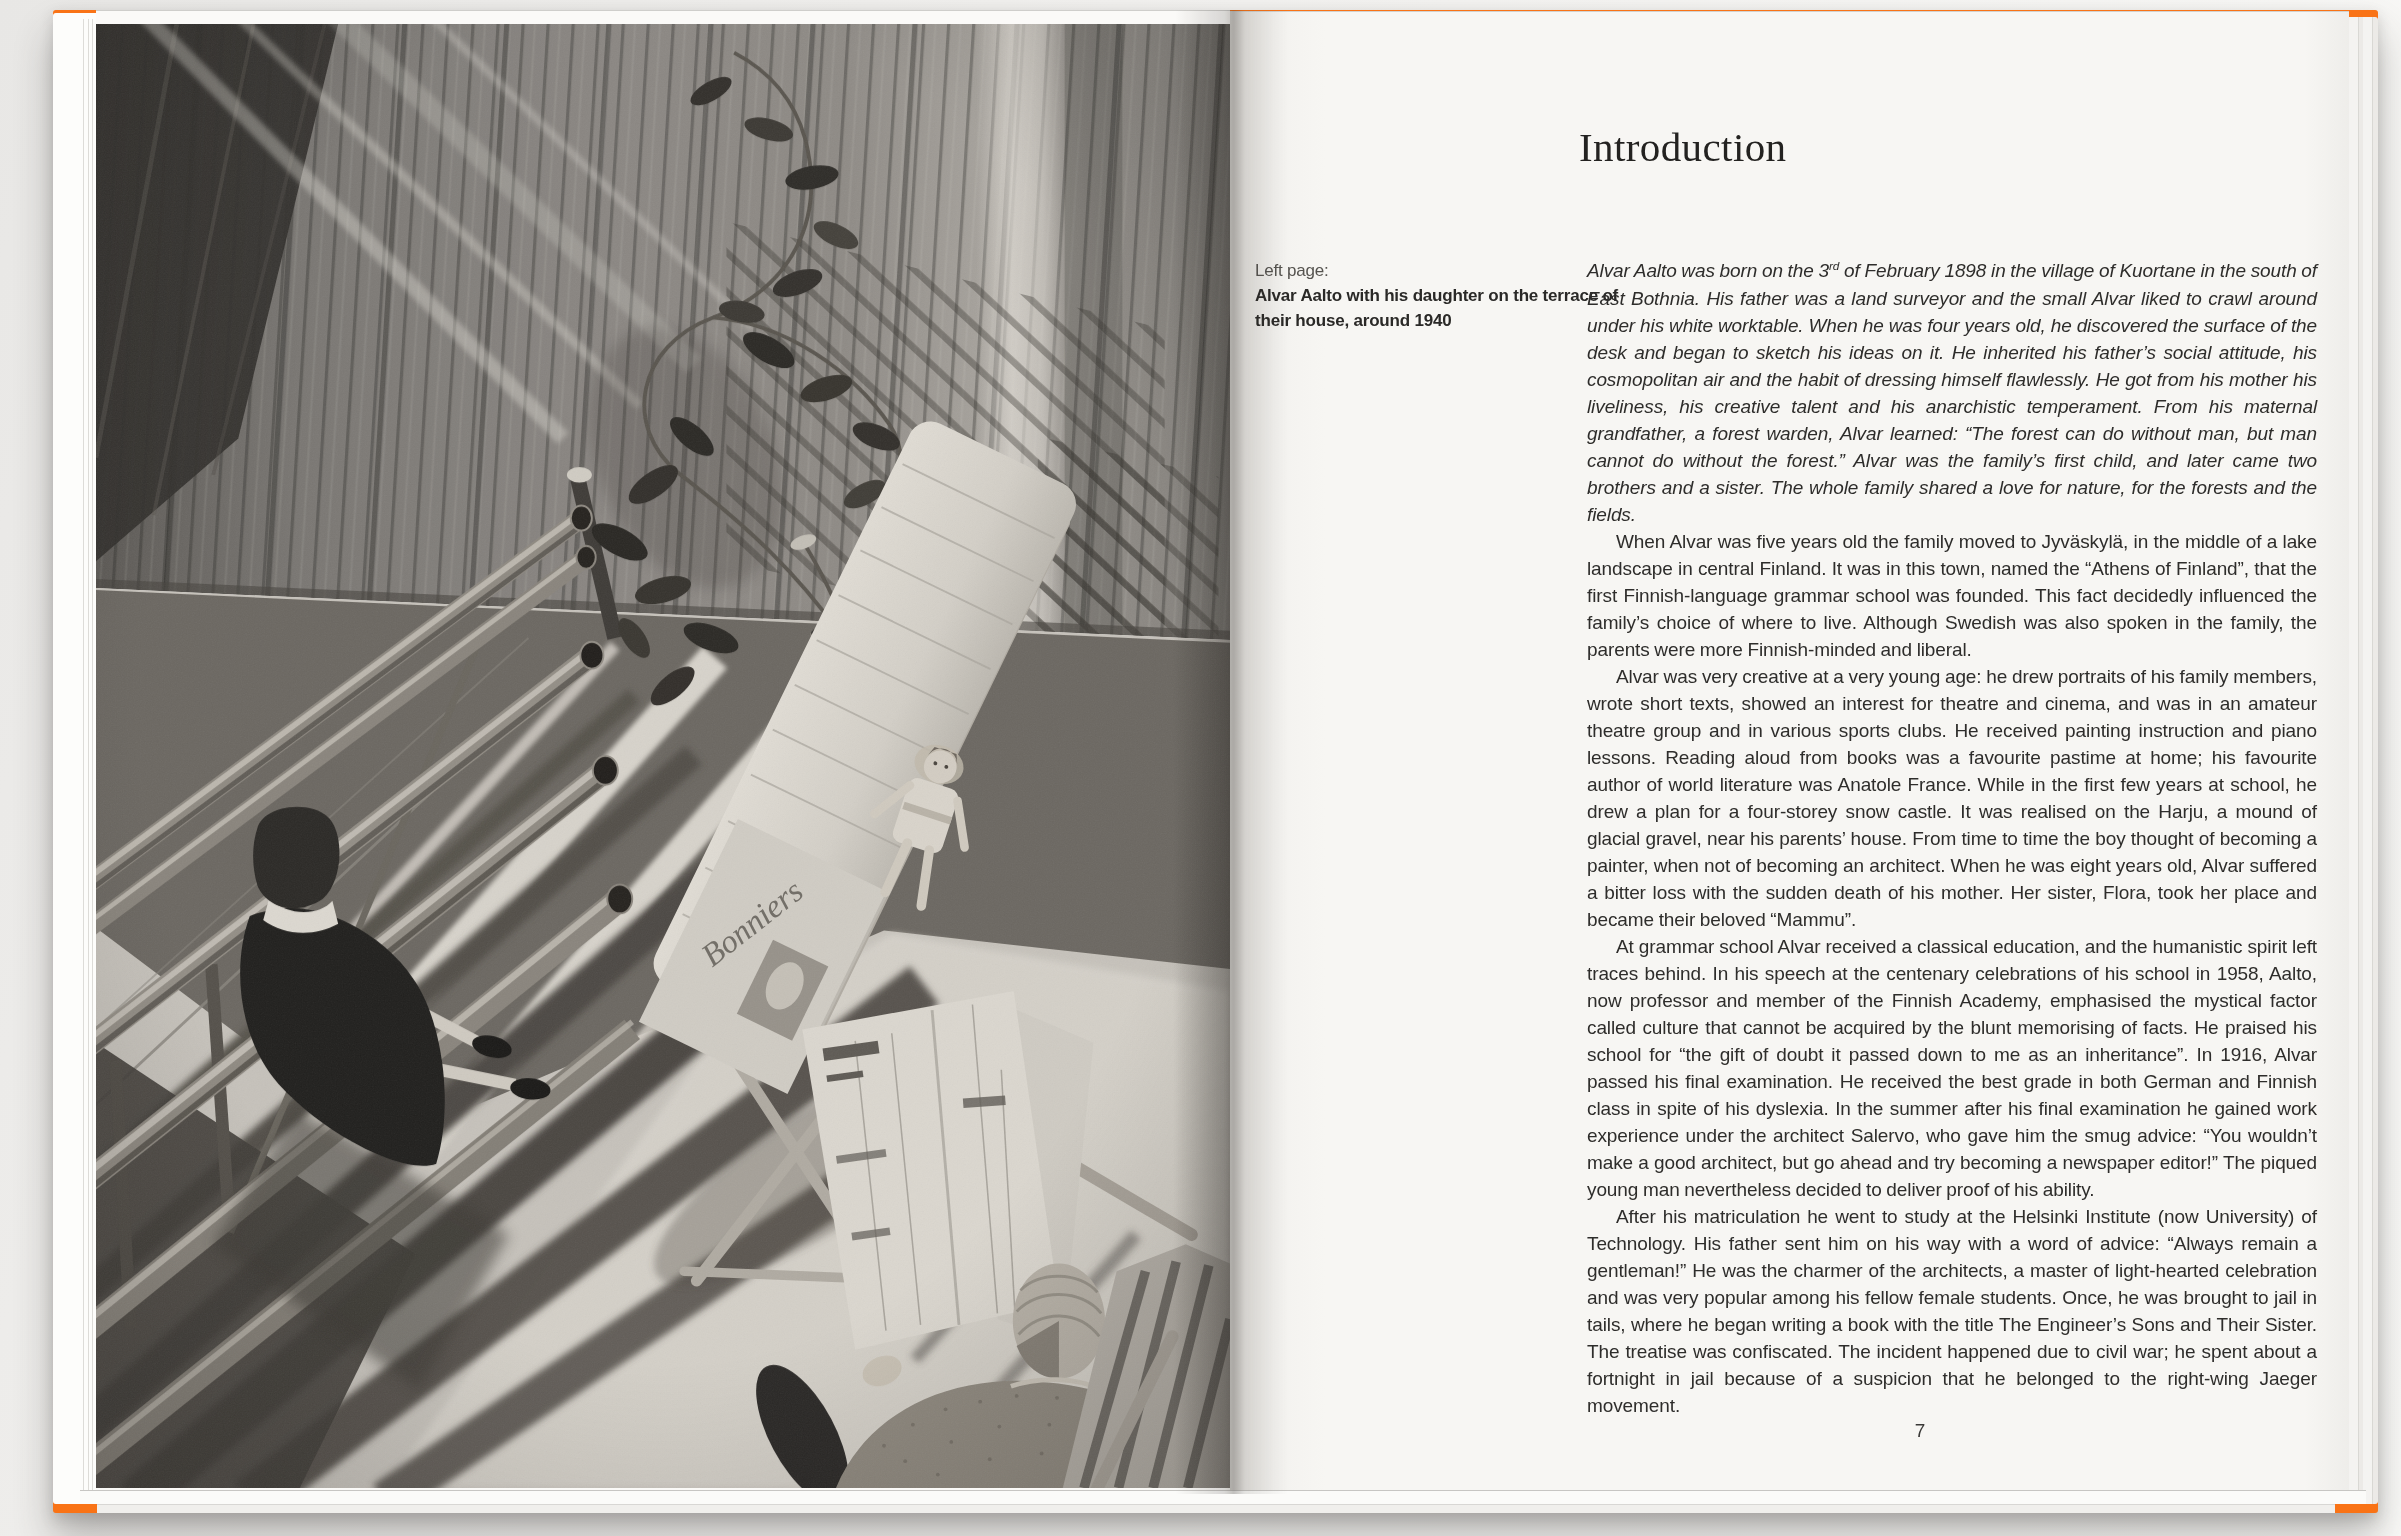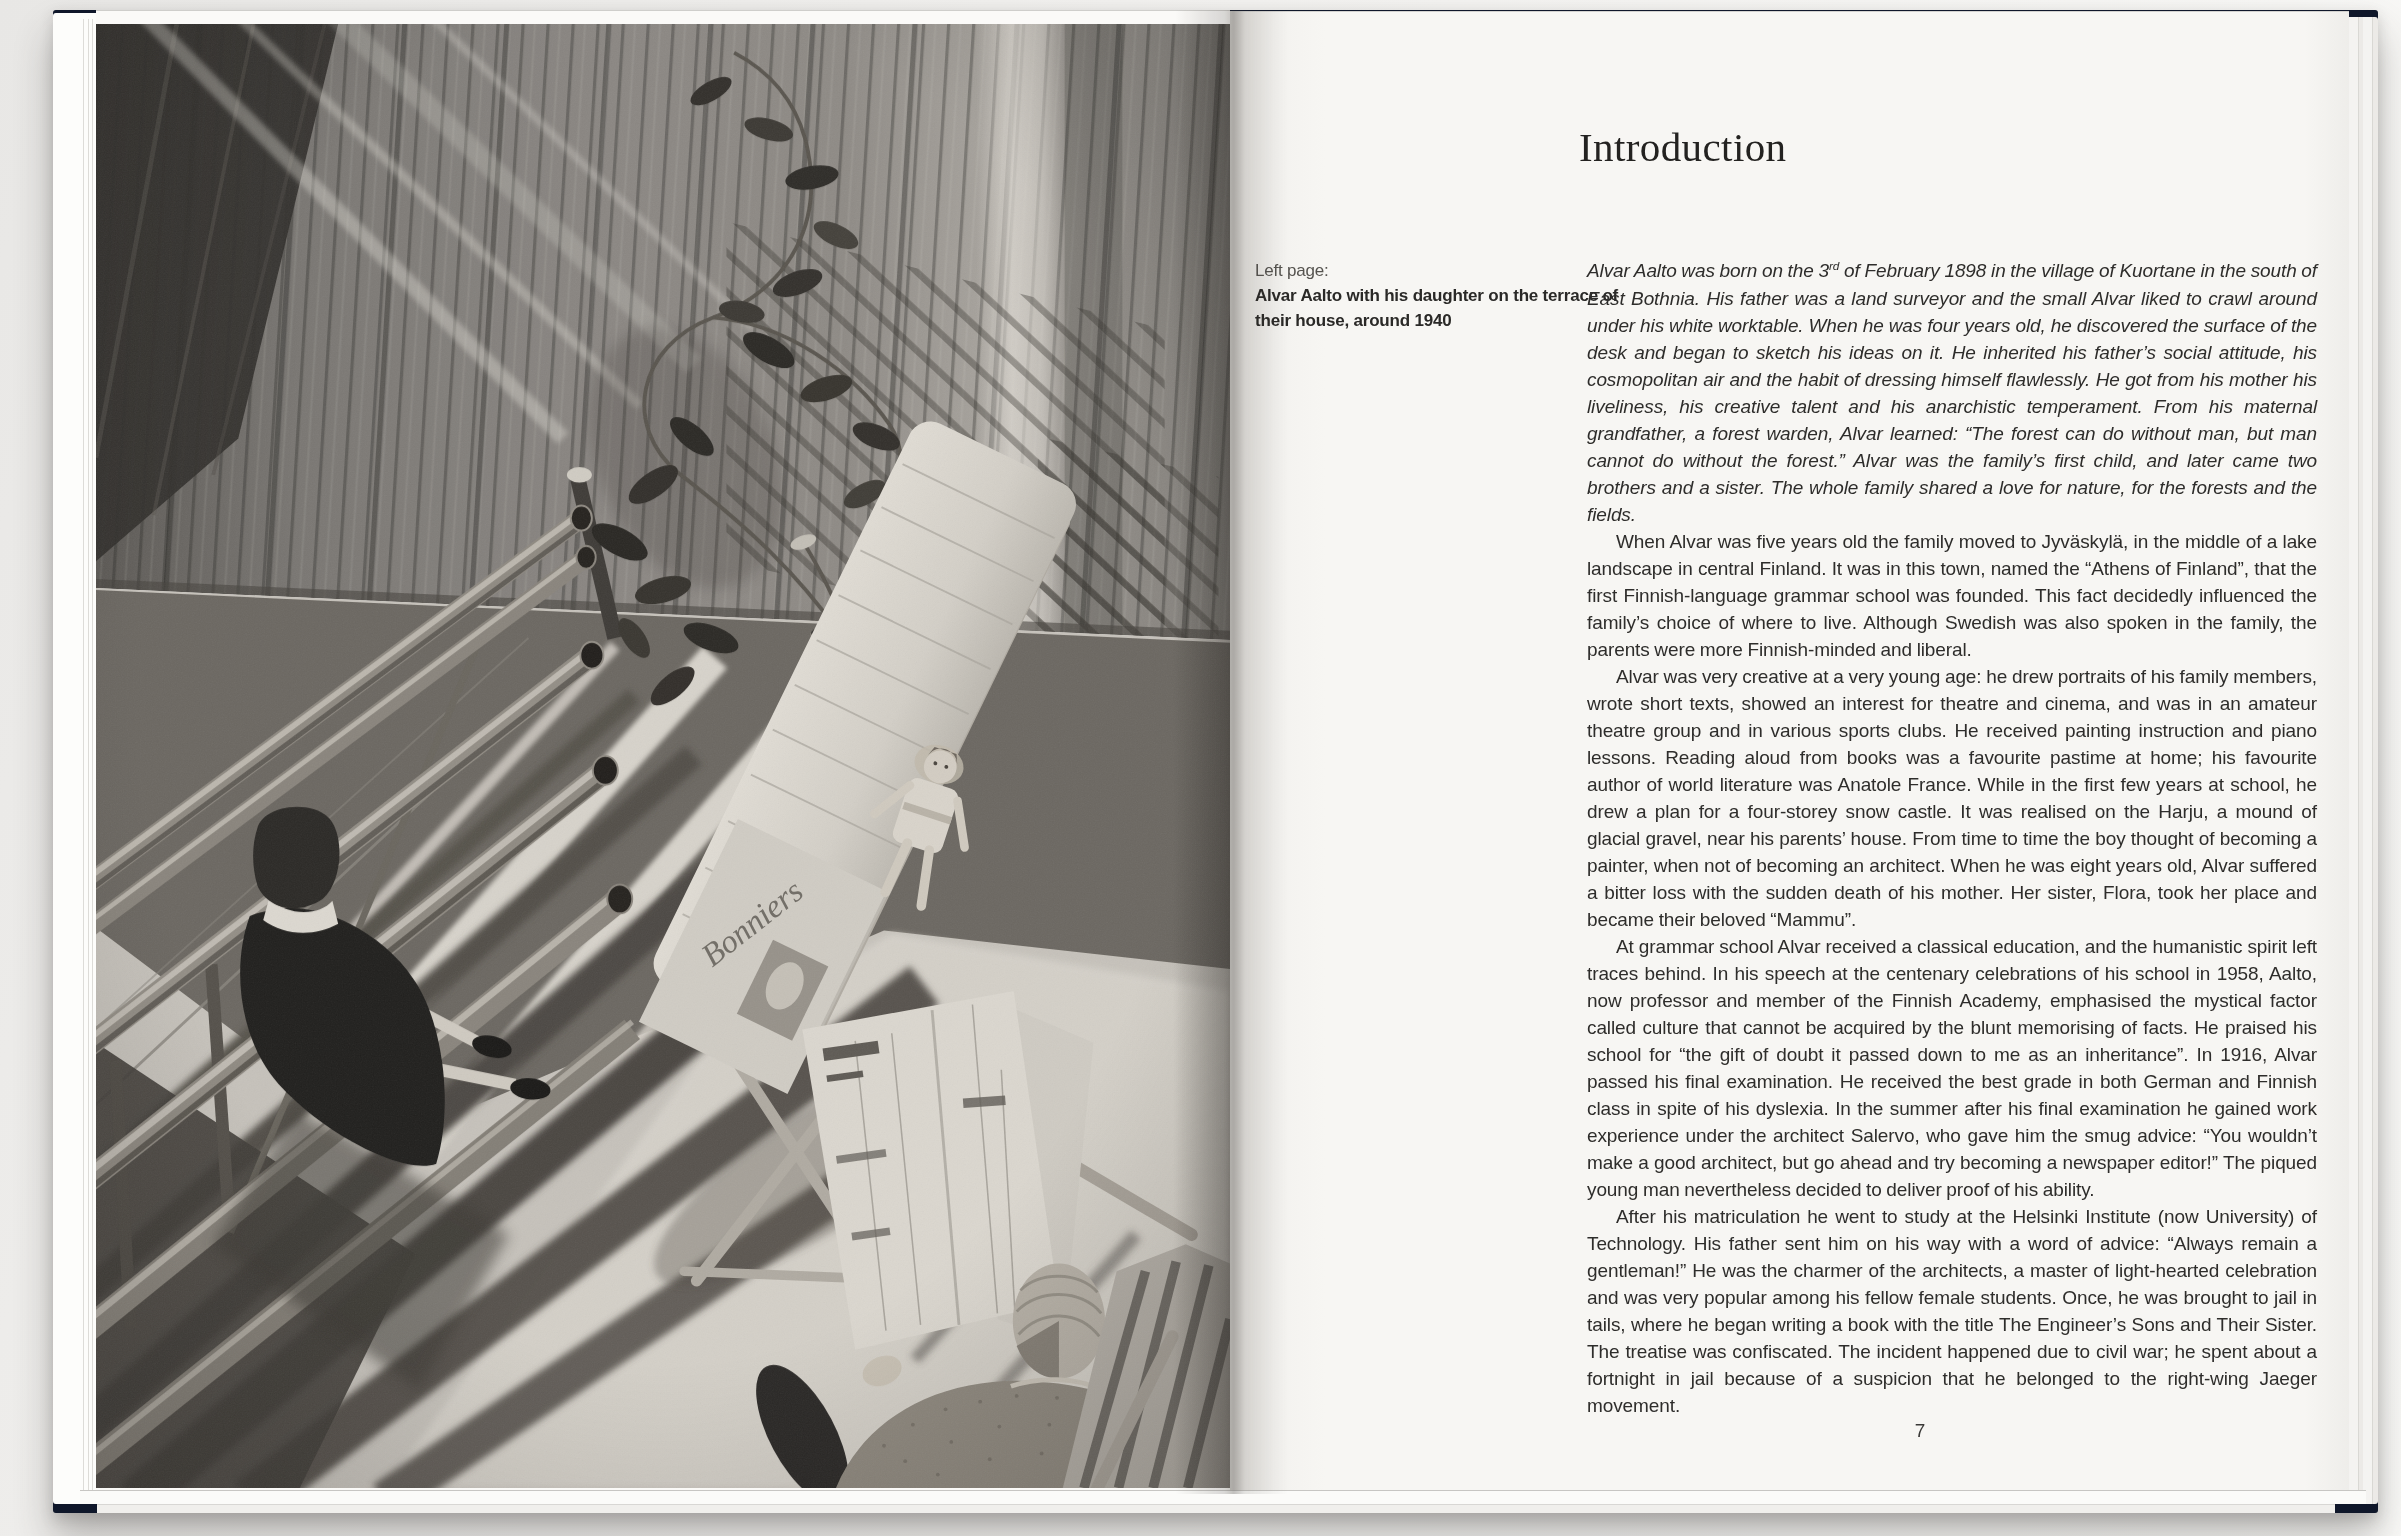--- a/index.html
+++ b/index.html
@@ -6,21 +6,21 @@
   body{
     width:2402px;height:1536px;overflow:hidden;
     background:linear-gradient(115deg,#e8e7e5 0%,#f2f1ef 40%,#fafaf8 100%);
     font-family:"Liberation Sans",sans-serif;
   }
   .stage{position:relative;width:2402px;height:1536px;}
   .book{
     position:absolute;left:53px;top:9.6px;width:2325px;height:1503px;
     border-radius:2.9px;
     box-shadow:0 25px 38px rgba(60,57,53,.32),0 5.8px 13.4px rgba(60,57,53,.18);
-    background:#0f172a;
+    background:#f97316;
   }
   .left-stack{
     position:absolute;left:0;top:3.8px;width:43px;height:1491px;
     background:#fdfdfb;
     border-radius:2.9px 0 0 2.9px;
   }
   .left-stack .edges{
     position:absolute;right:0;top:5.8px;width:17.3px;height:1479px;
     background:repeating-linear-gradient(90deg,#fdfdfb 0 3.8px,#dddcd8 3.8px 4.8px);
   }

